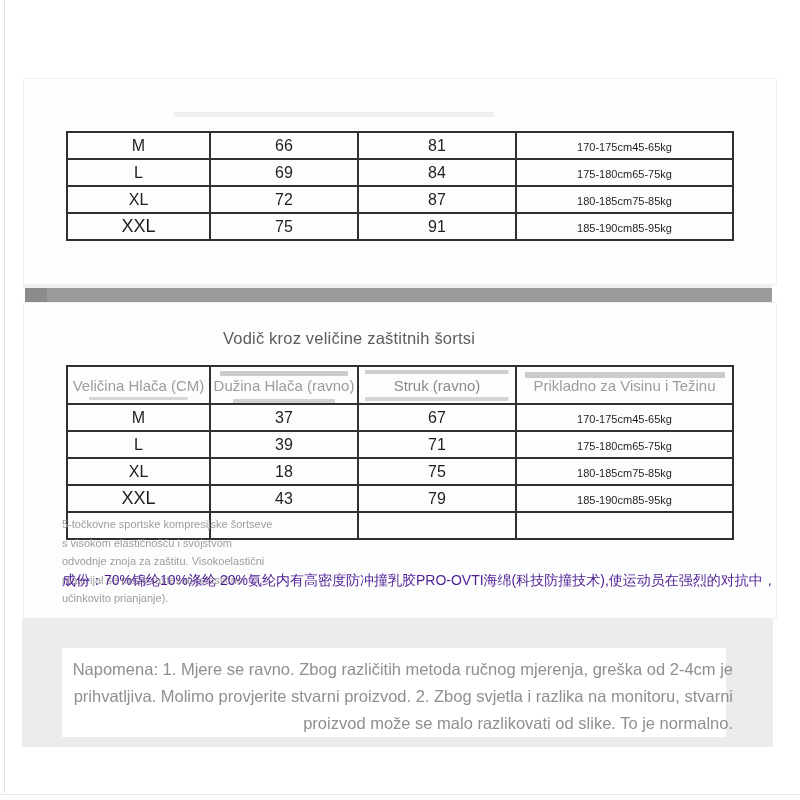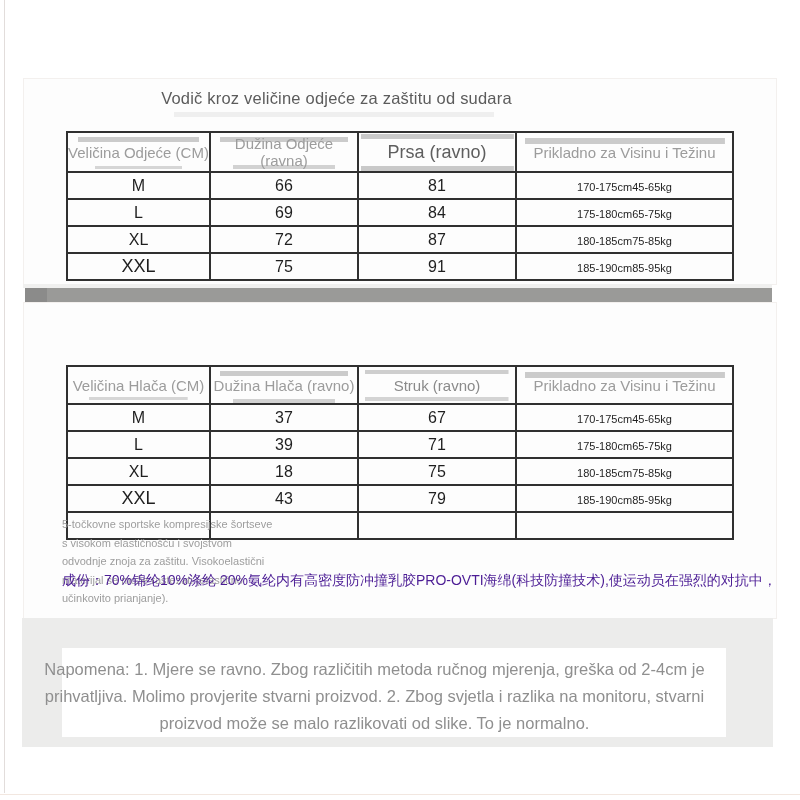--- a/index.html
+++ b/index.html
@@ -46,49 +46,42 @@
 
   .foot-cell{position:relative;}
   .footnote{position:absolute;left:-6px;top:2px;width:214px;text-align:left;
             font-size:11px;line-height:18.5px;color:#9d9d9d;z-index:6;}
 
   .composition{position:absolute;left:62px;top:572px;font-size:14px;color:#4c1d95;
                white-space:nowrap;z-index:7;letter-spacing:0;}
 
   .note-band{position:absolute;left:22px;top:618px;width:751px;height:129px;background:#ececeb;z-index:4;}
   .note-box{position:absolute;left:40px;top:30px;width:664px;height:89px;background:#ffffff;}
-  .note-text{position:absolute;left:16px;top:11px;width:717px;text-align:center;
+  .note-text{position:absolute;left:16px;top:11px;width:717px;text-align:right;
              font-size:16.5px;line-height:27px;color:#8f8f8f;z-index:6;}
   .bar{position:absolute;left:25px;top:288px;width:747px;height:14px;background:#9a9a98;z-index:3;}
   .bar-cap{position:absolute;left:0;top:0;width:22px;height:14px;background:#8b8b8a;}
   .bar-gap{position:absolute;left:23px;top:284px;width:749px;height:4px;background:#f0f0ef;}
 </style>
 </head>
 <body>
 
 <div class="canvas">
   <div class="edge-left"></div>
 
   <section class="card card1">
-    <div class="sec-title">Vodič kroz veličine odjeće za zaštitu od sudara</div>
     <div class="title-echo"></div>
     <table class="size-table t1">
       <colgroup>
           <col style="width:143px">
           <col style="width:148px">
           <col style="width:158px">
           <col style="width:217px">
         </colgroup>
       <tbody>
-          <tr>
-        <th class="hs-a">Veličina Odjeće (CM)</th>
-        <th class="hs-b">Dužina Odjeće (ravna)</th>
-        <th class="hs-dark1">Prsa (ravno)</th>
-        <th class="hs-c">Prikladno za Visinu i Težinu</th>
-      </tr>
       <tr>
         <td class="c-size">M</td>
         <td>66</td>
         <td>81</td>
         <td class="c-fit"><span class="fit-wrap"><span>170-175cm</span><span>45-65kg</span></span></td>
       </tr>
       <tr>
         <td class="c-size">L</td>
         <td>69</td>
         <td>84</td>
@@ -109,20 +102,21 @@
     </tbody>
       </table>
   </section>
 
   <div class="bar-gap"></div>
   <div class="bar">
     <div class="bar-cap"></div>
   </div>
 
   <section class="card card2">
+    <div class="sec-title">Vodič kroz veličine zaštitnih šortsi</div>
     <table class="size-table t2">
       <colgroup>
           <col style="width:143px">
           <col style="width:148px">
           <col style="width:158px">
           <col style="width:217px">
         </colgroup>
       <tbody>
           <tr>
         <th class="hs-u">Veličina Hlača (CM)</th>

